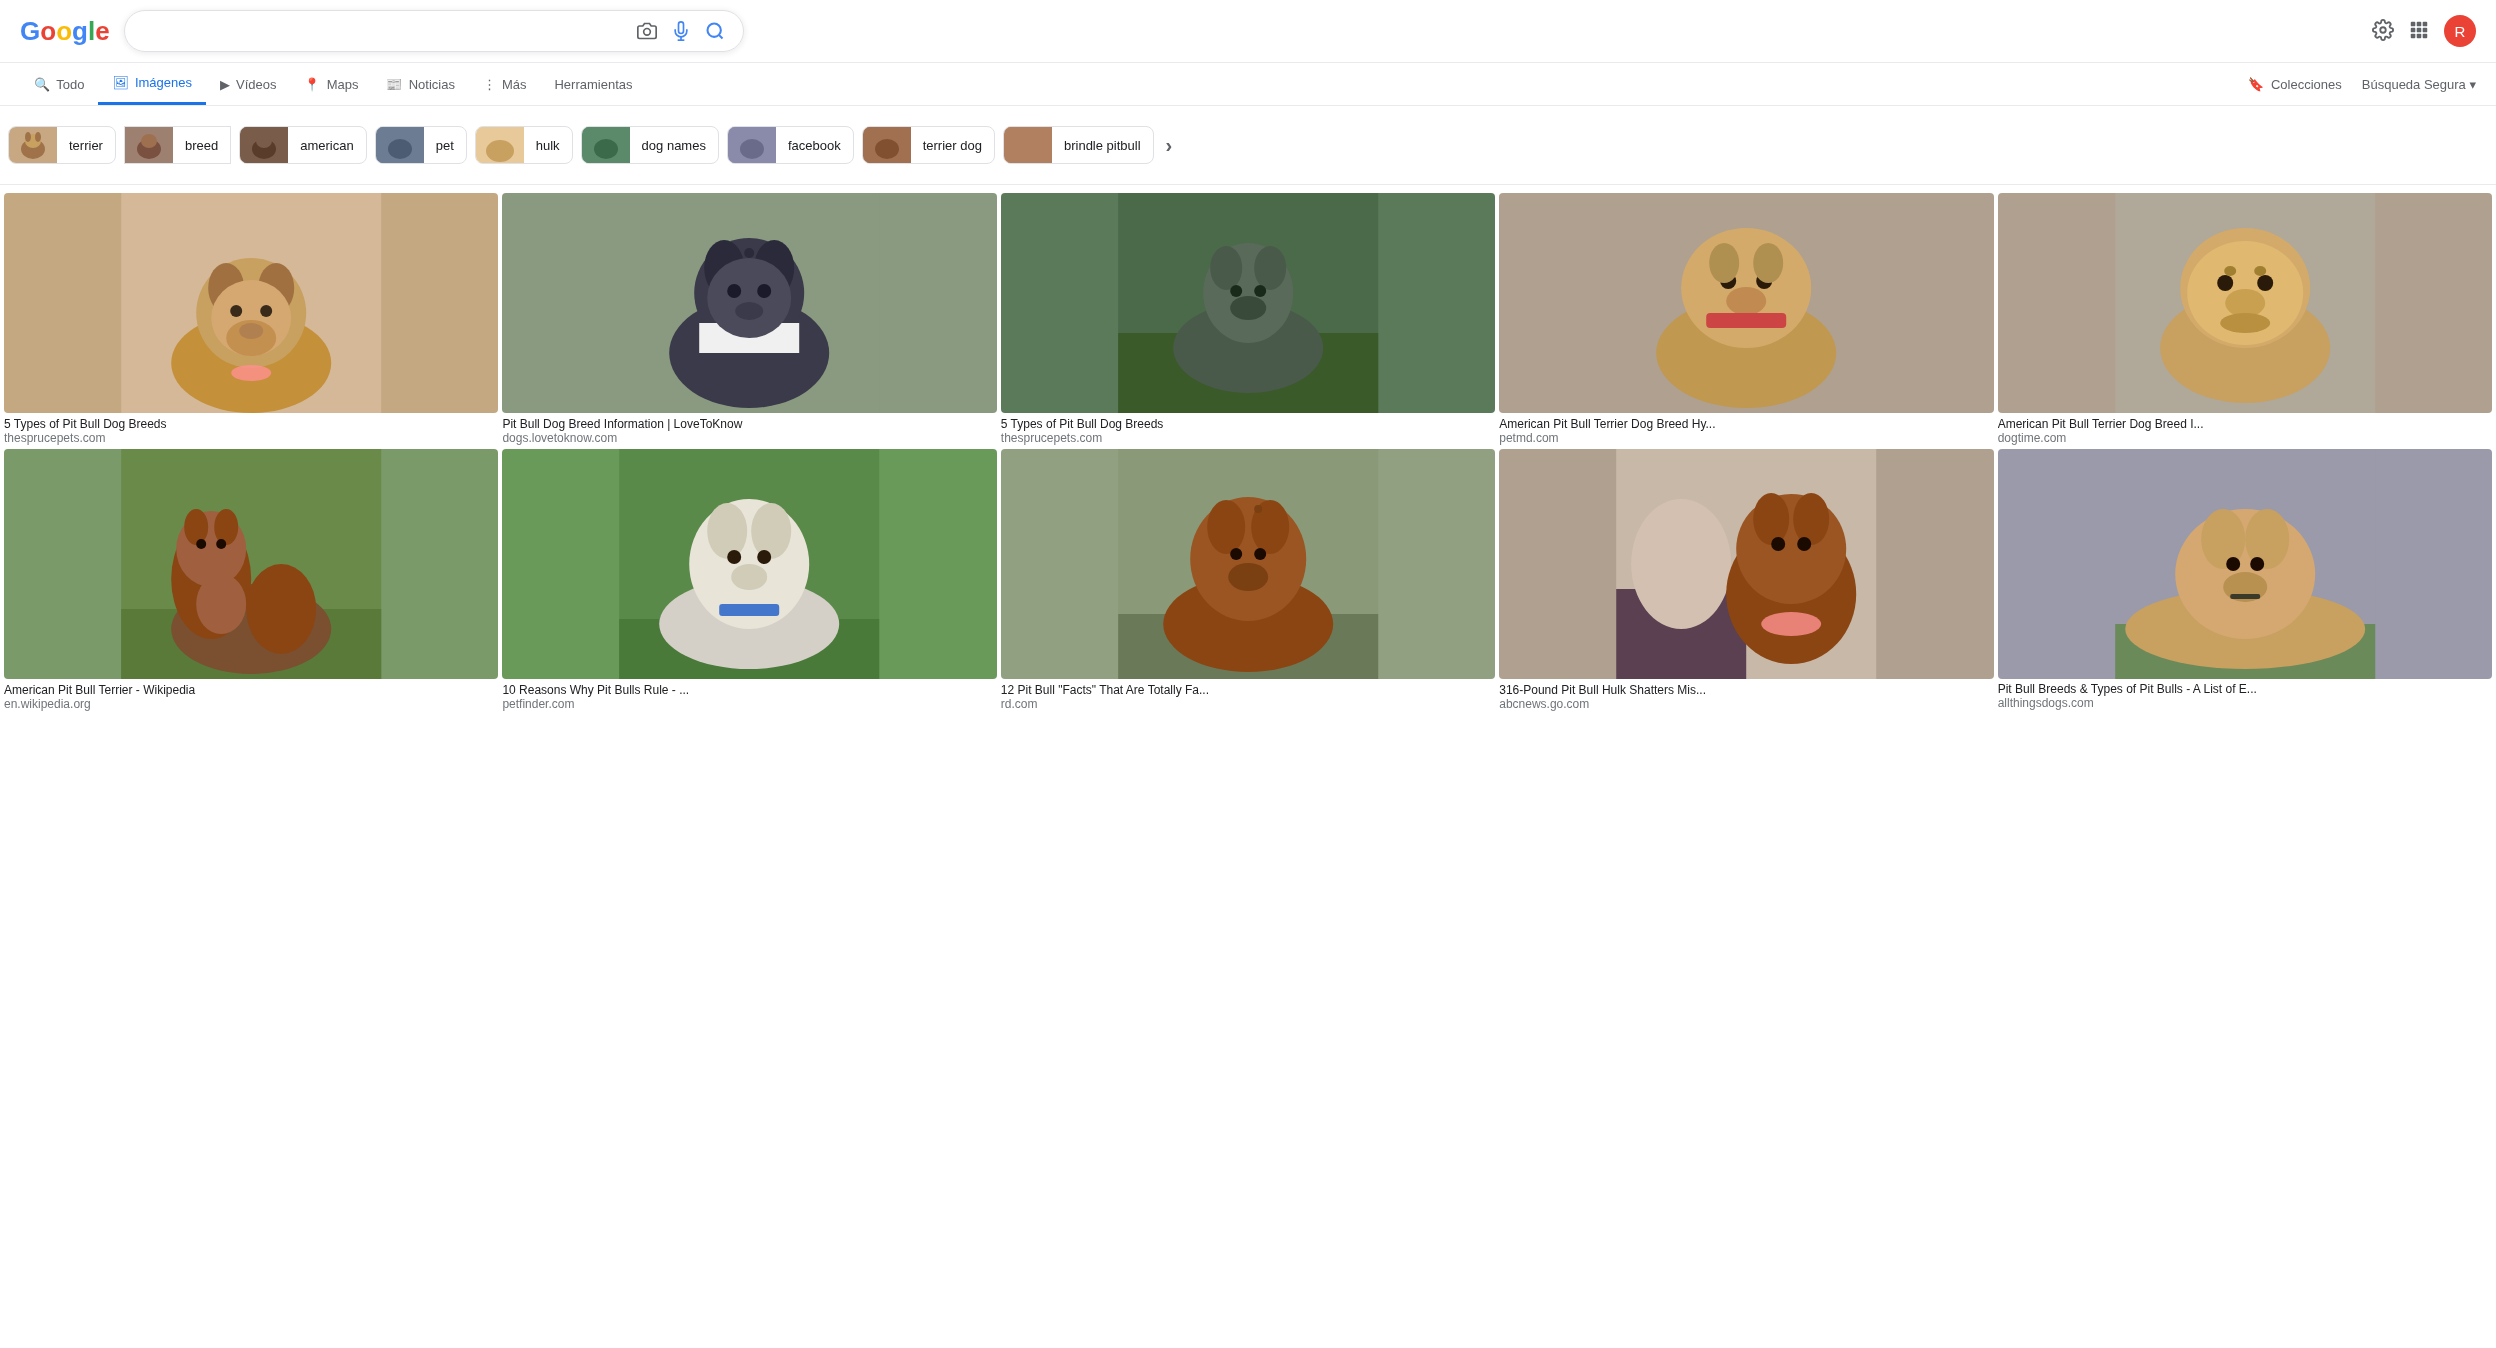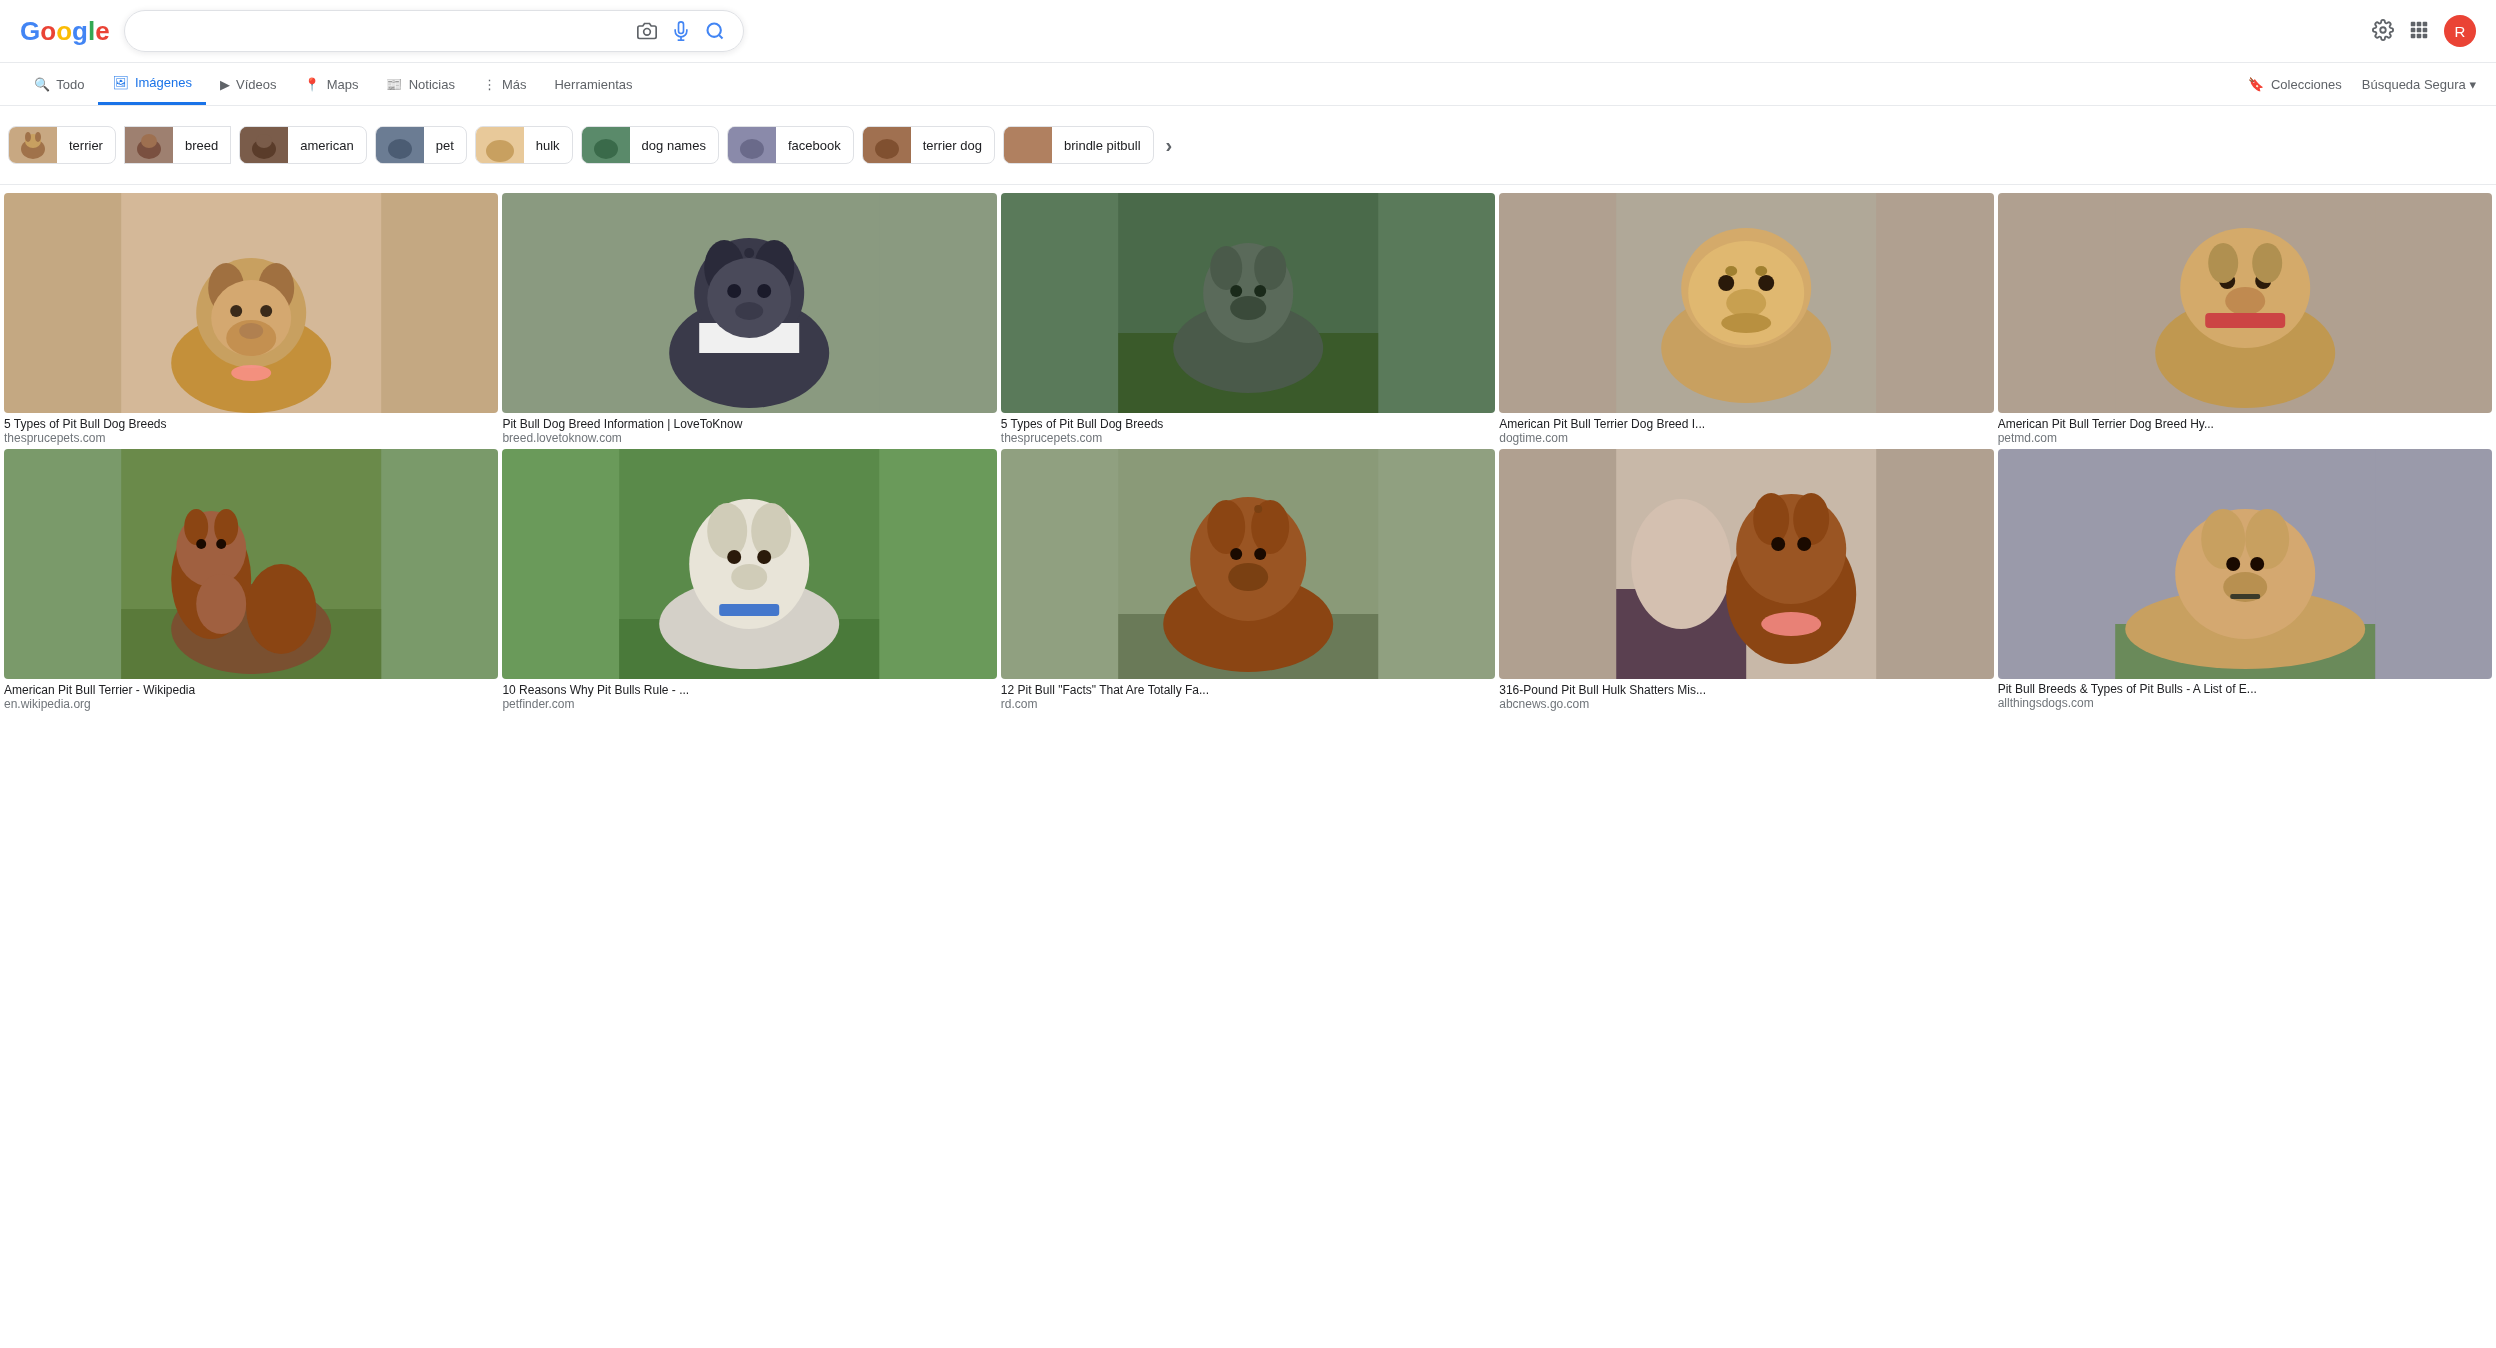--- a/index.html
+++ b/index.html
@@ -229,76 +229,76 @@
           <ellipse cx="105" cy="75" rx="20" ry="28" fill="#2a2a3a"></ellipse>
           <ellipse cx="155" cy="75" rx="20" ry="28" fill="#2a2a3a"></ellipse>
           <ellipse cx="130" cy="105" rx="42" ry="40" fill="#4a4a5a"></ellipse>
           <circle cx="115" cy="98" r="7" fill="#1a1a2a"></circle>
           <circle cx="145" cy="98" r="7" fill="#1a1a2a"></circle>
           <ellipse cx="130" cy="118" rx="14" ry="9" fill="#3a3a4a"></ellipse>
           <ellipse cx="130" cy="60" rx="5" ry="5" fill="#2a2a3a"></ellipse>
         </svg>
       </div>
       <div style="font-size:12px; color:#202124; margin-top:4px; white-space:nowrap; overflow:hidden; text-overflow:ellipsis;">Pit Bull Dog Breed Information | LoveToKnow</div>
-      <div style="font-size:12px; color:#70757a;">breed.lovetoknow.com</div>
+      <div style="font-size:12px; color:#70757a;">dogs.lovetoknow.com</div>
     </div>
 
     <div style="flex:1; cursor:pointer; min-width:0;">
       <div style="width:100%; height:220px; background:#5a7a5a; border-radius:4px; overflow:hidden;">
         <svg width="100%" height="220" viewBox="0 0 260 220" xmlns="http://www.w3.org/2000/svg">
           <rect width="260" height="220" fill="#4a6a4a"></rect>
           <rect x="0" y="140" width="260" height="80" fill="#3a5a2a"></rect>
           <ellipse cx="130" cy="155" rx="75" ry="45" fill="#4a5a4a"></ellipse>
           <ellipse cx="130" cy="100" rx="45" ry="50" fill="#5a6a5a"></ellipse>
           <ellipse cx="108" cy="75" rx="16" ry="22" fill="#4a5a4a"></ellipse>
           <ellipse cx="152" cy="75" rx="16" ry="22" fill="#4a5a4a"></ellipse>
           <circle cx="118" cy="98" r="6" fill="#1a2a1a"></circle>
           <circle cx="142" cy="98" r="6" fill="#1a2a1a"></circle>
           <ellipse cx="130" cy="115" rx="18" ry="12" fill="#3a4a3a"></ellipse>
         </svg>
       </div>
       <div style="font-size:12px; color:#202124; margin-top:4px; white-space:nowrap; overflow:hidden; text-overflow:ellipsis;">5 Types of Pit Bull Dog Breeds</div>
       <div style="font-size:12px; color:#70757a;">thesprucepets.com</div>
+    </div>
+
+    <div style="flex:1; cursor:pointer; min-width:0;">
+      <div style="width:100%; height:220px; background:#b0a090; border-radius:4px; overflow:hidden;">
+        <svg width="100%" height="220" viewBox="0 0 260 220" xmlns="http://www.w3.org/2000/svg">
+          <rect width="260" height="220" fill="#b0a090"></rect>
+          <ellipse cx="130" cy="160" rx="90" ry="55" fill="#c09850"></ellipse>
+          <ellipse cx="130" cy="95" rx="65" ry="60" fill="#d4aa6a"></ellipse>
+          <circle cx="112" cy="88" r="8" fill="#2a1a0a"></circle>
+          <circle cx="148" cy="88" r="8" fill="#2a1a0a"></circle>
+          <ellipse cx="130" cy="108" rx="20" ry="14" fill="#c08a50"></ellipse>
+          <rect x="90" y="120" width="80" height="15" rx="4" fill="#cc4444"></rect>
+          <ellipse cx="108" cy="70" rx="15" ry="20" fill="#b09050"></ellipse>
+          <ellipse cx="152" cy="70" rx="15" ry="20" fill="#b09050"></ellipse>
+        </svg>
+      </div>
+      <div style="font-size:12px; color:#202124; margin-top:4px; white-space:nowrap; overflow:hidden; text-overflow:ellipsis;">American Pit Bull Terrier Dog Breed Hy...</div>
+      <div style="font-size:12px; color:#70757a;">petmd.com</div>
     </div>
 
     <div style="flex:1; cursor:pointer; min-width:0;">
       <div style="width:100%; height:220px; background:#b0a090; border-radius:4px; overflow:hidden;">
         <svg width="100%" height="220" viewBox="0 0 260 220" xmlns="http://www.w3.org/2000/svg">
           <rect width="260" height="220" fill="#b0a898"></rect>
           <ellipse cx="130" cy="155" rx="85" ry="55" fill="#c8a060"></ellipse>
           <ellipse cx="130" cy="95" rx="65" ry="60" fill="#d4aa6a"></ellipse>
           <ellipse cx="130" cy="100" rx="58" ry="52" fill="#e0b870"></ellipse>
           <circle cx="110" cy="90" r="8" fill="#2a1a0a"></circle>
           <circle cx="150" cy="90" r="8" fill="#2a1a0a"></circle>
           <ellipse cx="130" cy="110" rx="20" ry="14" fill="#c8a050"></ellipse>
           <ellipse cx="130" cy="130" rx="25" ry="10" fill="#b89040"></ellipse>
           <ellipse cx="115" cy="78" rx="6" ry="5" fill="#a08030"></ellipse>
           <ellipse cx="145" cy="78" rx="6" ry="5" fill="#a08030"></ellipse>
         </svg>
       </div>
       <div style="font-size:12px; color:#202124; margin-top:4px; white-space:nowrap; overflow:hidden; text-overflow:ellipsis;">American Pit Bull Terrier Dog Breed I...</div>
       <div style="font-size:12px; color:#70757a;">dogtime.com</div>
-    </div>
-
-    <div style="flex:1; cursor:pointer; min-width:0;">
-      <div style="width:100%; height:220px; background:#b0a090; border-radius:4px; overflow:hidden;">
-        <svg width="100%" height="220" viewBox="0 0 260 220" xmlns="http://www.w3.org/2000/svg">
-          <rect width="260" height="220" fill="#b0a090"></rect>
-          <ellipse cx="130" cy="160" rx="90" ry="55" fill="#c09850"></ellipse>
-          <ellipse cx="130" cy="95" rx="65" ry="60" fill="#d4aa6a"></ellipse>
-          <circle cx="112" cy="88" r="8" fill="#2a1a0a"></circle>
-          <circle cx="148" cy="88" r="8" fill="#2a1a0a"></circle>
-          <ellipse cx="130" cy="108" rx="20" ry="14" fill="#c08a50"></ellipse>
-          <rect x="90" y="120" width="80" height="15" rx="4" fill="#cc4444"></rect>
-          <ellipse cx="108" cy="70" rx="15" ry="20" fill="#b09050"></ellipse>
-          <ellipse cx="152" cy="70" rx="15" ry="20" fill="#b09050"></ellipse>
-        </svg>
-      </div>
-      <div style="font-size:12px; color:#202124; margin-top:4px; white-space:nowrap; overflow:hidden; text-overflow:ellipsis;">American Pit Bull Terrier Dog Breed Hy...</div>
-      <div style="font-size:12px; color:#70757a;">petmd.com</div>
     </div>
 
   </div>
 
   <div style="display:flex; gap:4px; margin-bottom:4px;">
 
     <div style="flex:1; cursor:pointer; min-width:0;">
       <div style="width:100%; height:230px; background:#7a9a6a; border-radius:4px; overflow:hidden;">
         <svg width="100%" height="230" viewBox="0 0 260 230" xmlns="http://www.w3.org/2000/svg">
           <rect width="260" height="230" fill="#6a8a4a"></rect>

